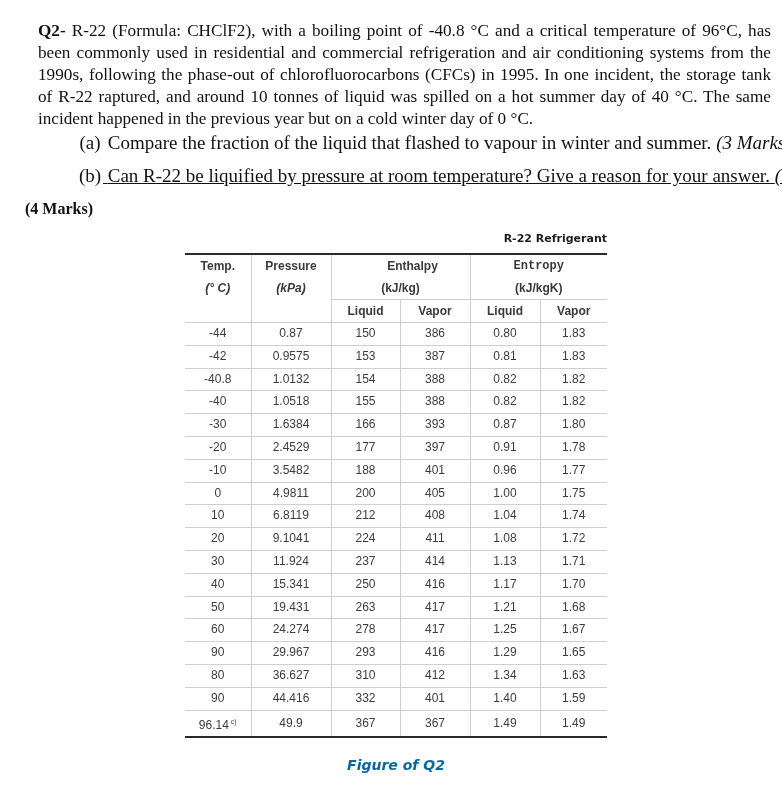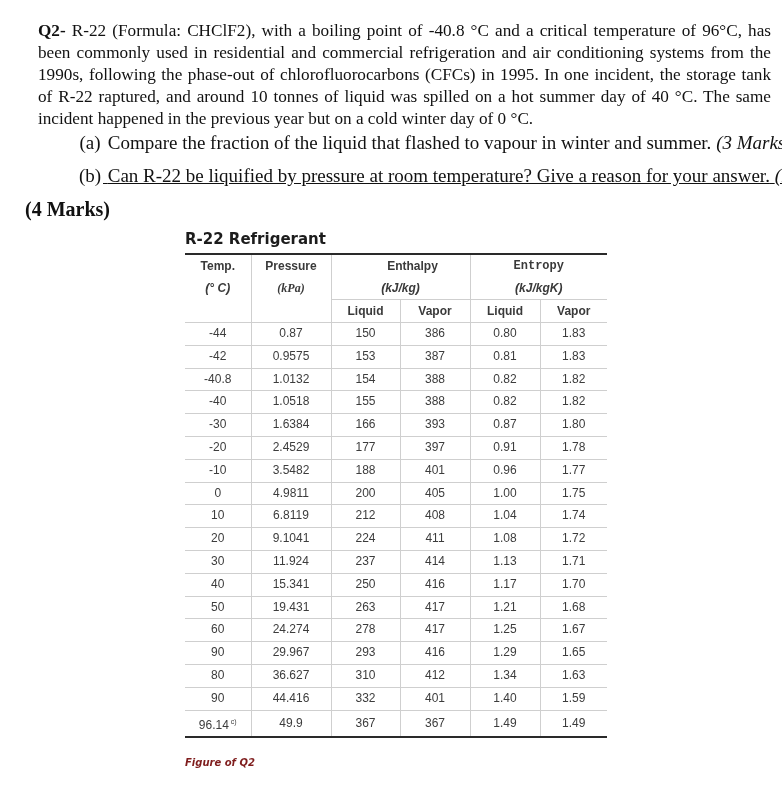--- a/index.html
+++ b/index.html
@@ -14,49 +14,49 @@
     }
     .para b { font-weight: bold; }
     .subq {
       position: absolute; left: 77px; font-size: 19px; line-height: 22px; white-space: nowrap; text-align: center;
     }
     .subq .lbl { display: inline-block; width: 26px; }
     .subq i { font-style: italic; }
     #qa { top: 132px; }
     #qb { top: 165px; text-decoration: underline; }
     .total {
-      position: absolute; left: 25px; top: 198px; font-size: 20px; line-height: 22px; font-weight: bold;
+      position: absolute; left: 25px; top: 198px; font-size: 16px; line-height: 22px; font-weight: bold;
     }
     .tbl-title {
-      position: absolute; left: 185px; width: 422px; top: 227px; text-align: left;
+      position: absolute; left: 185px; width: 422px; top: 227px; text-align: right;
       font-family: "DejaVu Sans", "Liberation Sans", sans-serif; font-weight: bold;
-      font-size: 15px; color: #1c1c1c; line-height: 24px;
+      font-size: 11px; color: #1c1c1c; line-height: 24px;
     }
     table.r22 {
       position: absolute; left: 185px; top: 253px; width: 422px;
       border-collapse: collapse; table-layout: fixed;
       font-family: "Liberation Sans", "DejaVu Sans", sans-serif; font-size: 12px; color: #3c3c3c;
       border-top: 2px solid #2a2a2a; border-bottom: 2px solid #2a2a2a;
     }
     table.r22 th, table.r22 td {
       border: 1px solid #cfcfcf; text-align: center; padding: 0; height: 22px; line-height: 22px;
       overflow: hidden; white-space: nowrap;
     }
     table.r22 tr > *:first-child { border-left: none; }
     table.r22 tr > *:last-child { border-right: none; }
     table.r22 th { font-weight: bold; color: #3a3a3a; font-size: 12px; }
-    table.r22 th.unit { font-style: italic; }
+    table.r22 th.unit { }
     table.r22 thead tr:first-child th { border-top: none; }
     table.r22 tbody tr:last-child td { border-bottom: none; }
     table.r22 td { height: 21.8px; line-height: 21.8px; }
     sup.note { font-size: 7px; vertical-align: 5px; margin-left: 2px; }
     .caption {
-      position: absolute; left: 185px; width: 422px; top: 757px; text-align: left;
+      position: absolute; left: 185px; width: 422px; top: 757px; text-align: center;
       font-family: "DejaVu Sans", "Liberation Sans", sans-serif; font-style: italic; font-weight: bold;
-      font-size: 10px; color: #7f1d1d;
+      font-size: 14px; color: #0369a1;
     }
   </style>
 </head>
 <body>
 
 <p class="para"><b>Q2-</b> <span>R-22 (Formula: CHClF2), with a boiling point of -40.8 °C and a critical temperature of 96°C, has been commonly used in residential and commercial refrigeration and air conditioning systems from the 1990s, following the phase-out of chlorofluorocarbons (CFCs) in 1995. In one incident, the storage tank of R-22 raptured, and around 10 tonnes of liquid was spilled on a hot summer day of 40 °C. The same incident happened in the previous year but on a cold winter day of 0 °C.</span></p>
 
 <div class="subq" id="qa">
   <span class="lbl">(a)</span>
   <span>Compare the fraction of the liquid that flashed to vapour in winter and summer.</span>
@@ -83,21 +83,21 @@
       <col style="width:67px">
   </colgroup>
   <thead>
     <tr>
       <th rowspan="3" style="vertical-align:top;">
         <div style="height:22px;line-height:22px;">Temp.</div>
         <div class="unit" style="height:22px;line-height:22px;font-style:italic;">(° C)</div>
       </th>
       <th rowspan="3" style="vertical-align:top;">
         <div style="height:22px;line-height:22px;">Pressure</div>
-        <div style="height:22px;line-height:22px;font-style:italic;font-family:Liberation Serif, serif;">(kPa)</div>
+        <div style="height:22px;line-height:22px;font-style:italic;">(kPa)</div>
       </th>
       <th colspan="2" style="border-bottom:none;padding-left:24px;">Enthalpy</th>
       <th colspan="2" style="border-bottom:none;font-family:Liberation Mono, monospace;">Entropy</th>
     </tr>
     <tr>
       <th colspan="2" class="unit" style="border-top:none;">(kJ/kg)</th>
       <th colspan="2" class="unit" style="border-top:none;">(kJ/kgK)</th>
     </tr>
     <tr>
       <th>Liquid</th>

